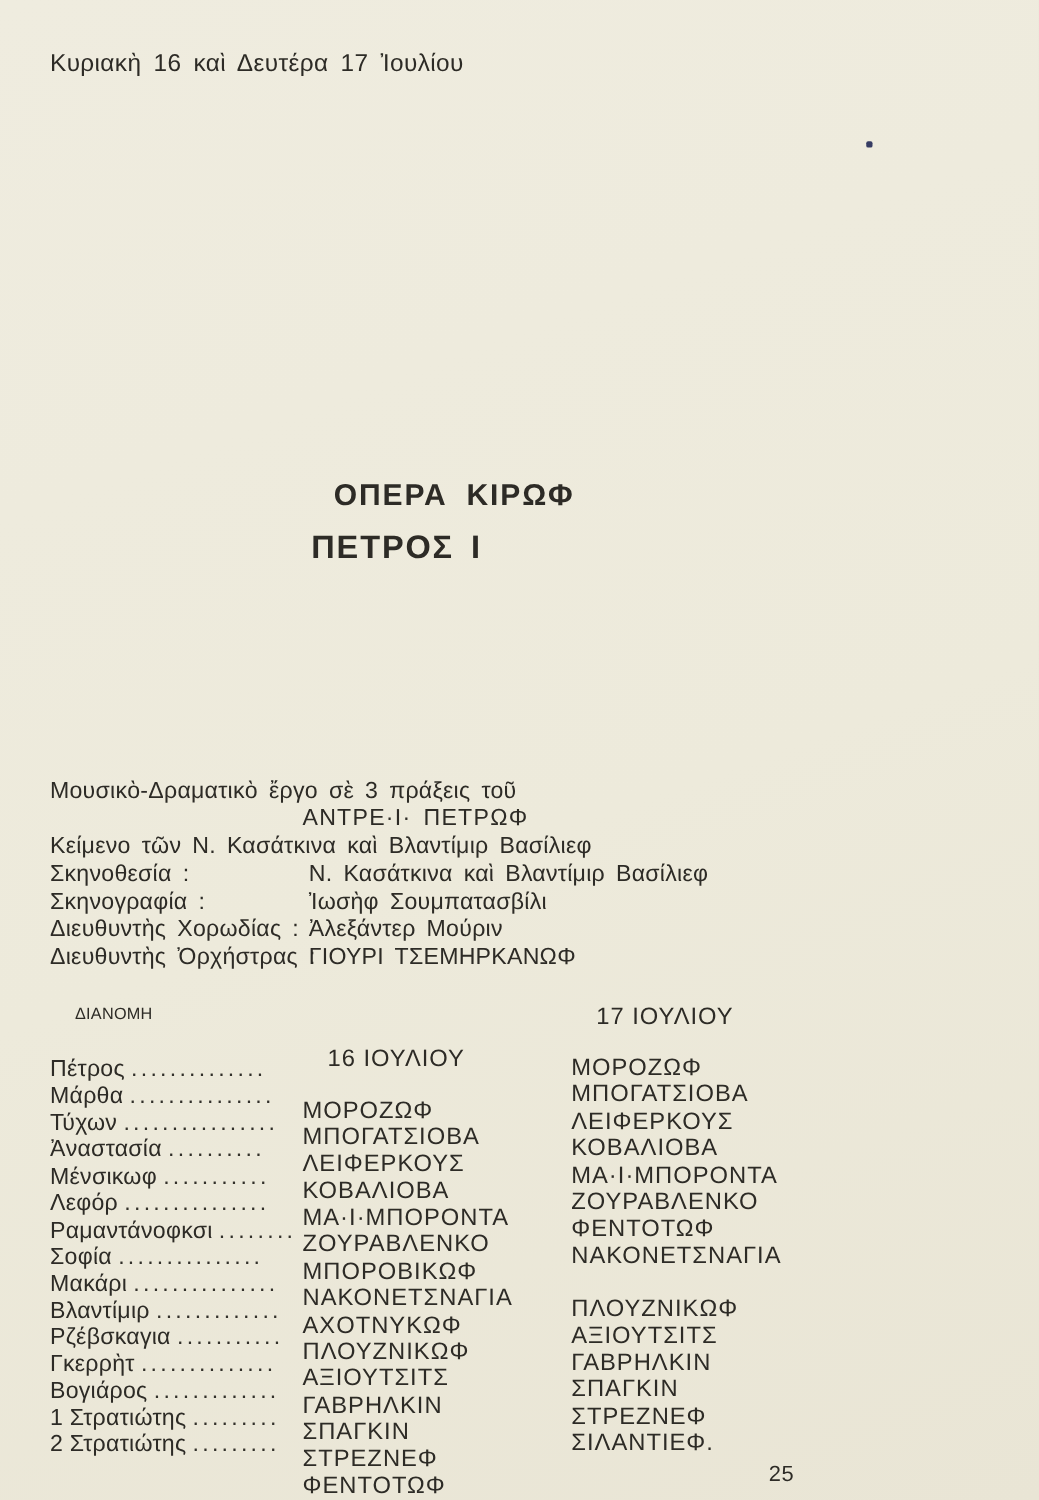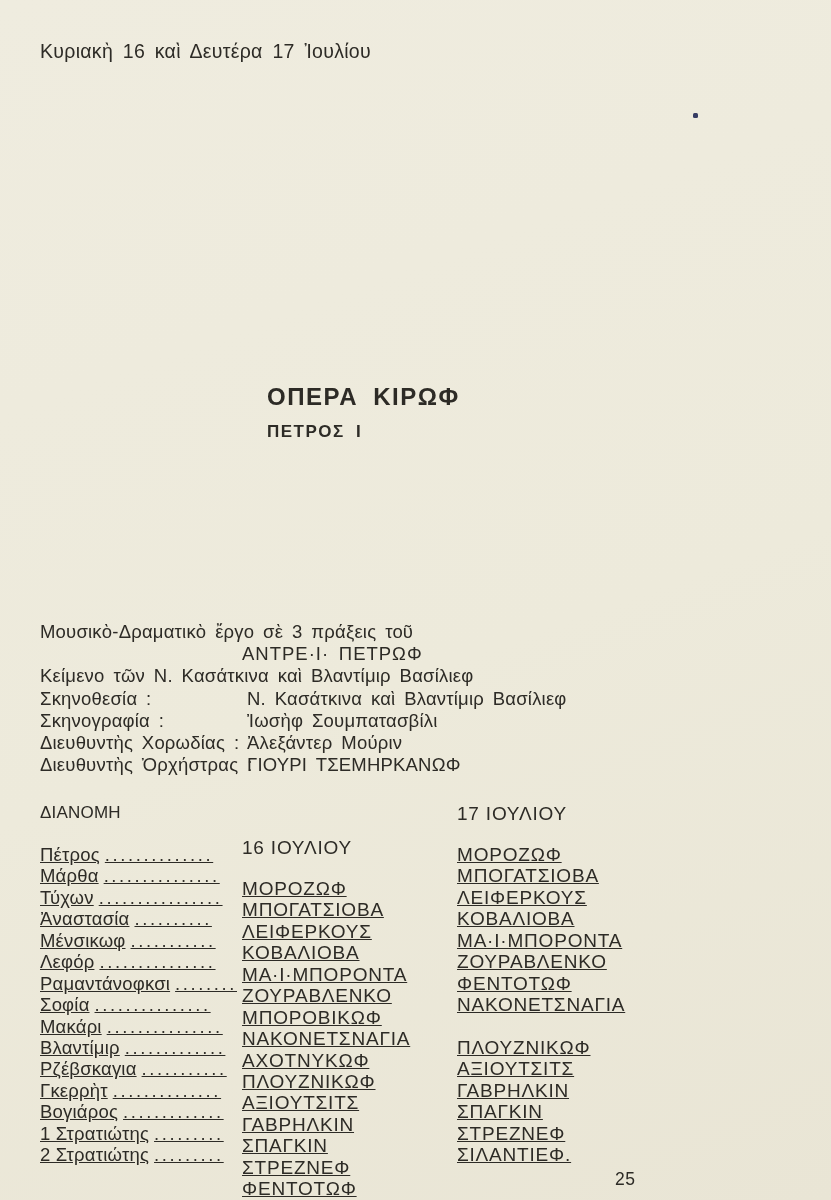--- a/index.html
+++ b/index.html
@@ -28,55 +28,55 @@
     left: 693px; top: 113px; width: 5px; height: 5px;
     background: #363c63; border-radius: 1.5px;
   }
 
   .title-block { left: 247px; top: 383px; }
   .title-company {
     font-size: 24px; font-weight: 700;
     letter-spacing: 1.5px; word-spacing: 7px; white-space: nowrap; margin-left: 20px;
   }
   .title-work {
-    font-size: 17px; font-weight: 700;
+    font-size: 26px; font-weight: 700;
     letter-spacing: 1.5px; word-spacing: 5px;
-    margin: 11px 0 0 20px; white-space: nowrap;
+    margin: 11px 0 0 2px; white-space: nowrap;
   }
 
   .production { left: 40px; top: 621px; width: 600px; }
   .prod-line {
     height: 22.2px; line-height: 22.2px;
     font-size: 18.5px; letter-spacing: 0.2px; word-spacing: 3.5px;
     white-space: nowrap;
   }
   .composer-line { padding-left: 202px; letter-spacing: 1px; }
   .credit-label { display: inline-block; width: 207px; }
 
   .cast-header {
     left: 40px; top: 803px; display: flex;
     font-size: 19px; letter-spacing: 1.2px; white-space: nowrap;
   }
-  .cast-rows { left: 40px; top: 844px; width: 760px; text-decoration: underline; }
+  .cast-rows { left: 40px; top: 844px; width: 760px; }
   .cast-row { display: flex; height: 21.45px; line-height: 21.45px; }
   .cell-role {
     width: 202px; flex: none;
     font-size: 18.5px; letter-spacing: 0.2px;
     overflow: hidden; white-space: nowrap;
   }
   .role-dots { letter-spacing: 2.6px; margin-left: 5px; color: #32302a; }
   .cell-16 {
     width: 215px; flex: none;
     font-size: 19px; letter-spacing: 0.8px; white-space: nowrap; margin-top: 34px;
   }
   .cell-17 {
     flex: 1;
     font-size: 19px; letter-spacing: 0.8px; white-space: nowrap;
   }
-  .cast-header .cell-role { font-size: 17px; overflow: visible; }
+  .cast-header .cell-role { font-size: 13px; overflow: visible; margin-left: 20px; }
 
   .page-number { left: 615px; top: 1169px; font-size: 17.5px; letter-spacing: 0.5px; }
 </style>
 </head>
 <body>
 
 <div class="page">
 
   <div class="abs date-heading">Κυριακὴ 16 καὶ Δευτέρα 17 Ἰουλίου</div>
 

